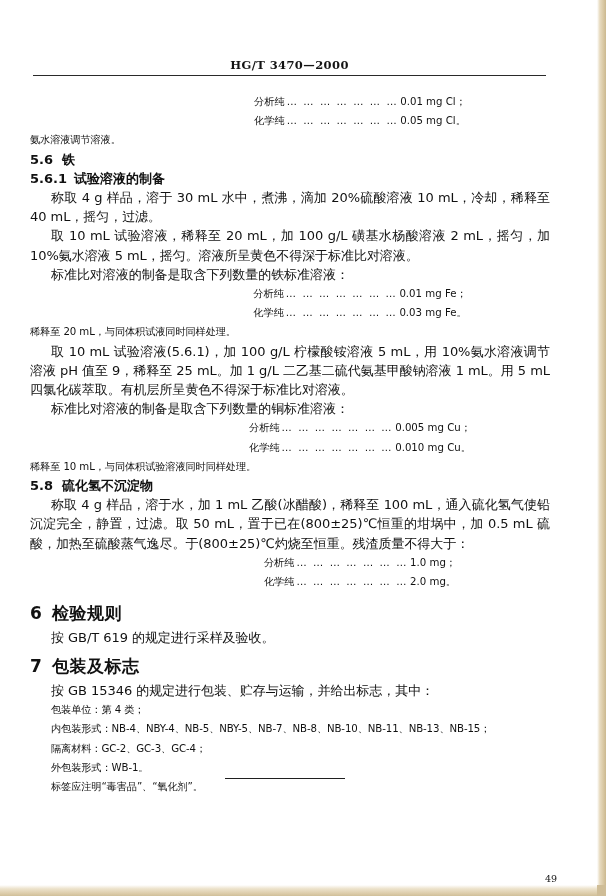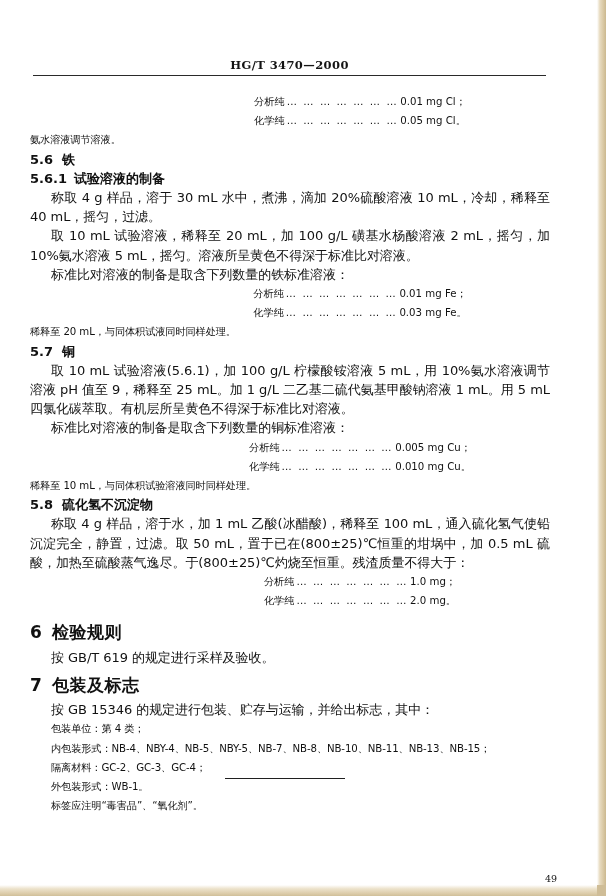--- a/index.html
+++ b/index.html
@@ -195,23 +195,20 @@
 
     <div class="leader-row">
       <span>分析纯</span><span class="leader-dots">… … … … … … …</span><span>0.01 mg Fe；</span>
     </div>
     <div class="leader-row">
       <span>化学纯</span><span class="leader-dots">… … … … … … …</span><span>0.03 mg Fe。</span>
     </div>
 
     <div class="line">稀释至 20 mL，与同体积试液同时同样处理。</div>
 
-    <div class="clause">
-      <span class="cnum">5.7</span><span class="ctitle">铜</span>
-    </div>
     <div class="para">取 10 mL 试验溶液(5.6.1)，加 100 g/L 柠檬酸铵溶液 5 mL，用 10%氨水溶液调节溶液 pH 值至 9，稀释至 25 mL。加 1 g/L 二乙基二硫代氨基甲酸钠溶液 1 mL。用 5 mL 四氯化碳萃取。有机层所呈黄色不得深于标准比对溶液。</div>
     <div class="para">标准比对溶液的制备是取含下列数量的铜标准溶液：</div>
 
     <div class="leader-row">
       <span>分析纯</span><span class="leader-dots">… … … … … … …</span><span>0.005 mg Cu；</span>
     </div>
     <div class="leader-row">
       <span>化学纯</span><span class="leader-dots">… … … … … … …</span><span>0.010 mg Cu。</span>
     </div>
 

